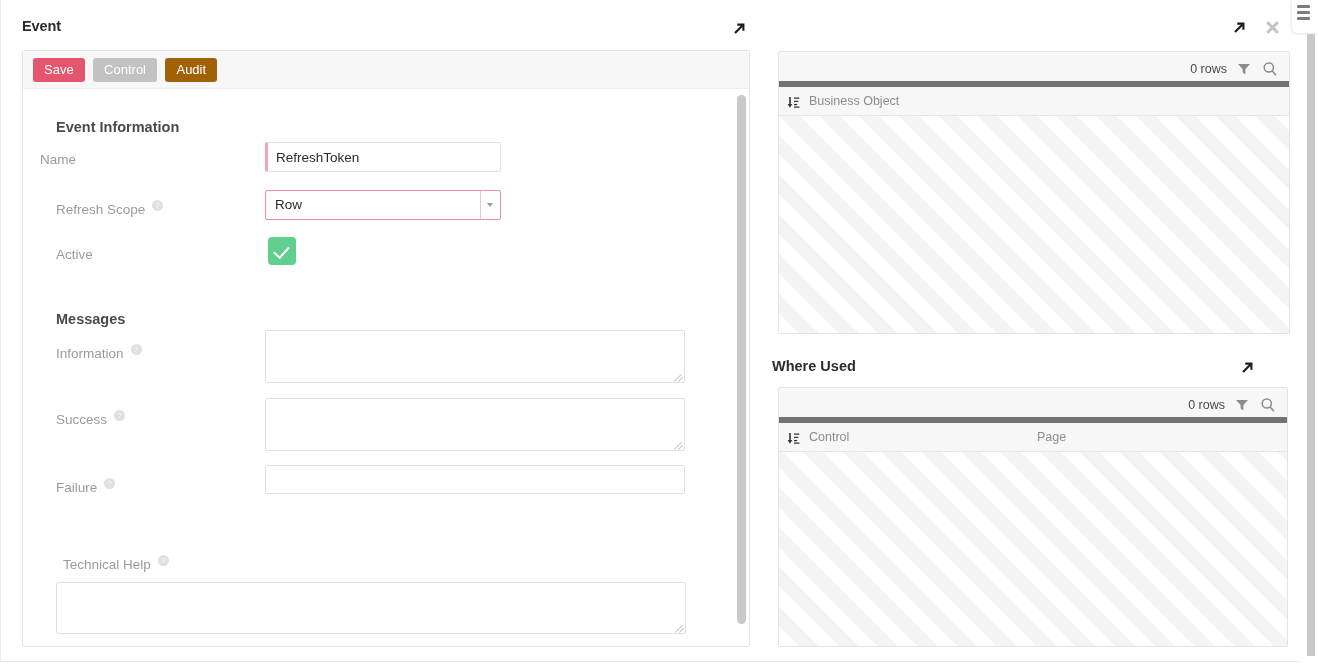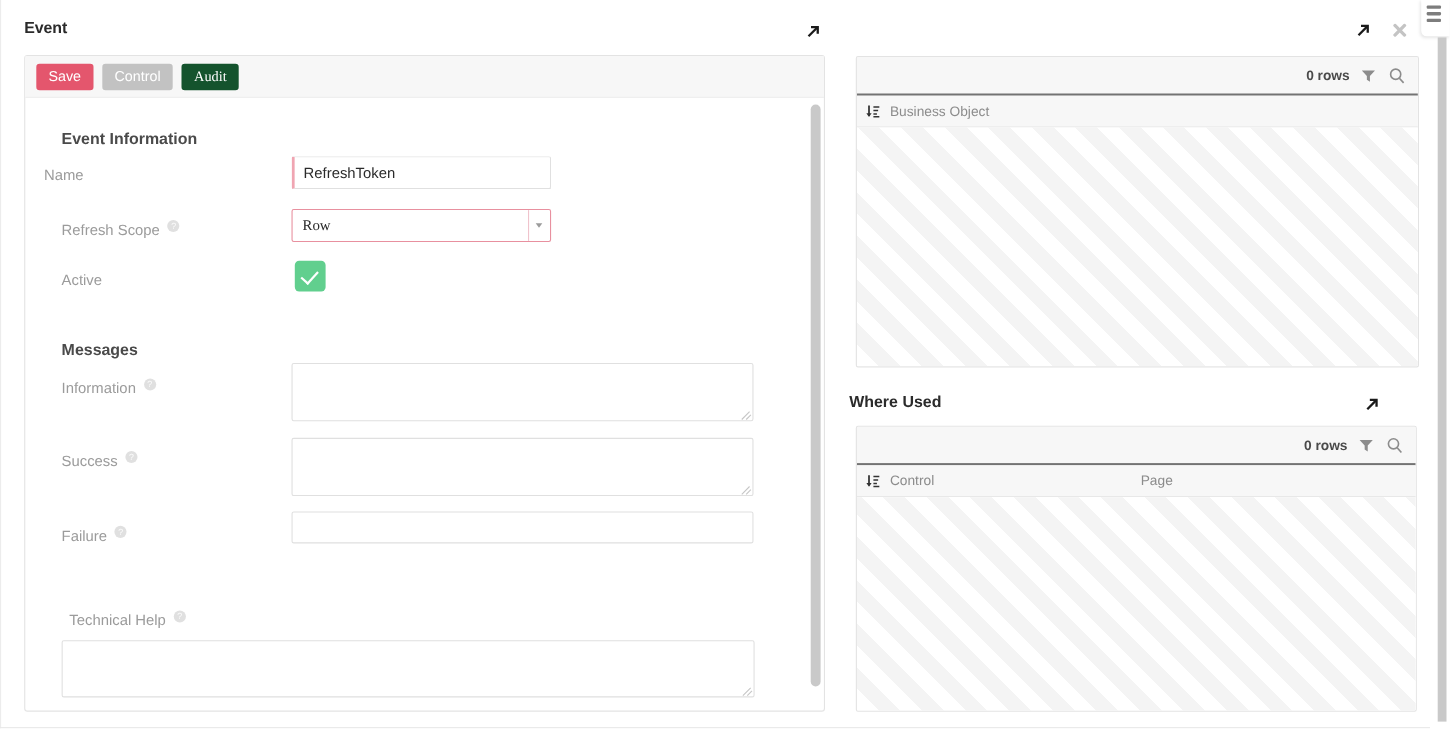--- a/index.html
+++ b/index.html
@@ -68,21 +68,21 @@
     border-radius: 3px;
     font-family: "Liberation Sans", sans-serif;
     font-size: 13px;
     color: #ffffff;
     cursor: pointer;
     vertical-align: top;
     margin-right: 4px;
   }
   .btn-save { background: #e4566d; }
   .btn-cancel { background: #c2c2c2; }
-  .btn-audit { background: #14532d; cursor: default; font-family: Liberation Serif, serif; }
+  .btn-audit { background: #a16207; cursor: default; }
 
   .form-scroll {
     position: absolute;
     left: 0; top: 38px;
     width: 726px; height: 557px;
     overflow: hidden;
   }
   .form-inner {
     position: relative;
     width: 714px; height: 557px;
@@ -268,22 +268,21 @@
     background: #ffffff;
     border: 1px solid #e3e3e3;
     border-radius: 2px;
     overflow: hidden;
   }
   .grid-toolbar {
     position: absolute;
     left: 0; top: 0;
     width: 100%; height: 35px;
     background: #f7f7f7;
-    border-bottom: 2px solid #737373;
-    font-weight: bold;
+    border-bottom: 6px solid #737373;
   }
   .rows-count {
     position: absolute;
     right: 62px; top: 10px;
     font-size: 12.5px;
     color: #4a4a4a;
   }
   .filter-icon {
     position: absolute;
     right: 38px; top: 10px;
@@ -395,21 +394,21 @@
         <div class="form-inner">
 
           <div class="section-title" style="left:33px; top:30px;">Event Information</div>
 
           <div class="field-label" style="left:17px; top:63px;text-align:right;">Name</div>
           <input class="txt-input required-left" type="text" style="left: 242px; top: 53px; width: 236px; height: 30px;" value="RefreshToken">
 
           <div class="field-label" style="left:33px; top:111px;">
             <span>Refresh Scope</span><span class="help-icon">?</span>
           </div>
-          <div class="select-wrap" style="left:242px; top:101px; width:236px; height:30px;font-family:Liberation Serif, serif;">
+          <div class="select-wrap" style="left:242px; top:101px; width:236px; height:30px;">
             <span class="sel-text">Row</span>
             <span class="sel-arrow"></span>
           </div>
 
           <div class="field-label" style="left:33px; top:158px;">Active</div>
           <div class="checkbox-on" style="left:245px; top:148px;"></div>
 
           <div class="section-title" style="left:33px; top:222px;">Messages</div>
 
           <div class="field-label" style="left:33px; top:255px;">

